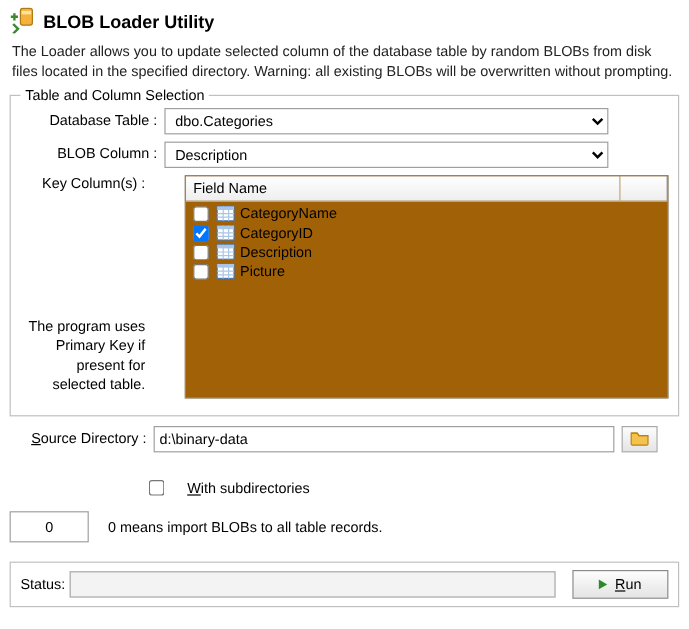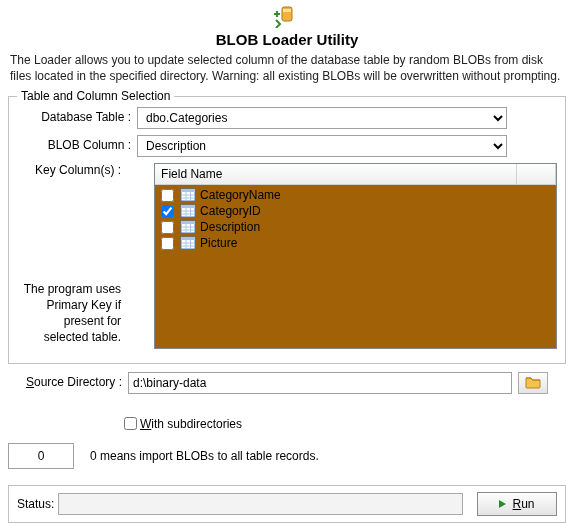--- a/index.html
+++ b/index.html
@@ -12,21 +12,20 @@
     width: 574px;
     height: 524px;
     overflow: hidden;
   }
   .root { width: 574px; height: 524px; position: relative; }
 
   .header {
     display: flex;
     align-items: center;
     padding: 6px 8px 0 8px;
-    flex-direction: column;
   }
   .header .icon { margin-right: 6px; }
   .header .title {
     font-size: 15px; font-weight: bold; color: #000;
   }
   .desc {
     padding: 4px 10px 8px 10px;
     color: #222;
     line-height: 1.35;
   }
@@ -121,21 +120,21 @@
   .dirbtn {
     width: 30px; height: 22px;
     margin-left: 6px;
     border: 1px solid #a9a9a9;
     background: linear-gradient(#fdfdfd,#e4e4e4);
     display: inline-flex; align-items:center; justify-content:center;
     cursor: pointer;
   }
 
   .chk-line {
-    display: flex; align-items:center; gap:0;
+    display: flex; align-items:center; gap:16px;
     margin-left: 120px; margin-top:20px; margin-bottom:4px;
   }
 
   .numline {
     display:flex; align-items:center;
     padding: 6px 8px;
   }
   .numline .numlbl { padding-right:8px; }
   .numline input.num {
     width: 60px; text-align:center;

